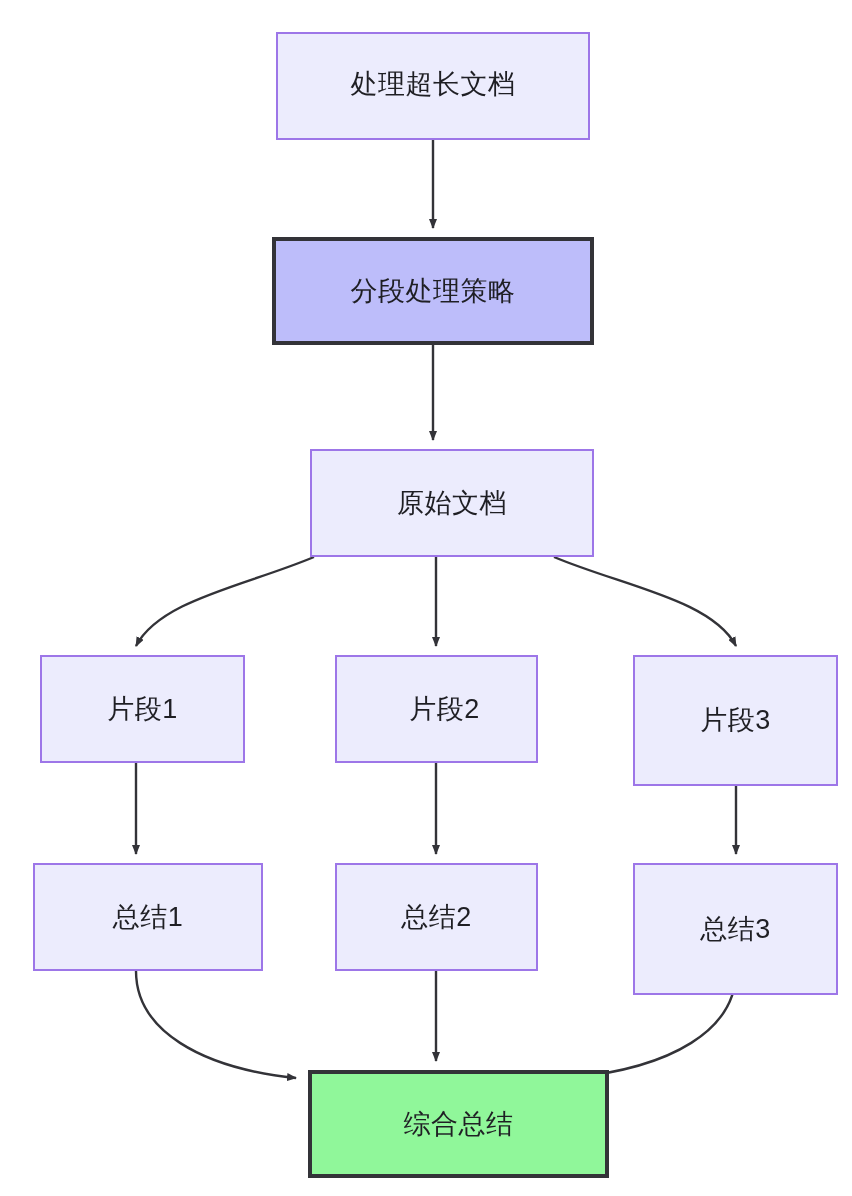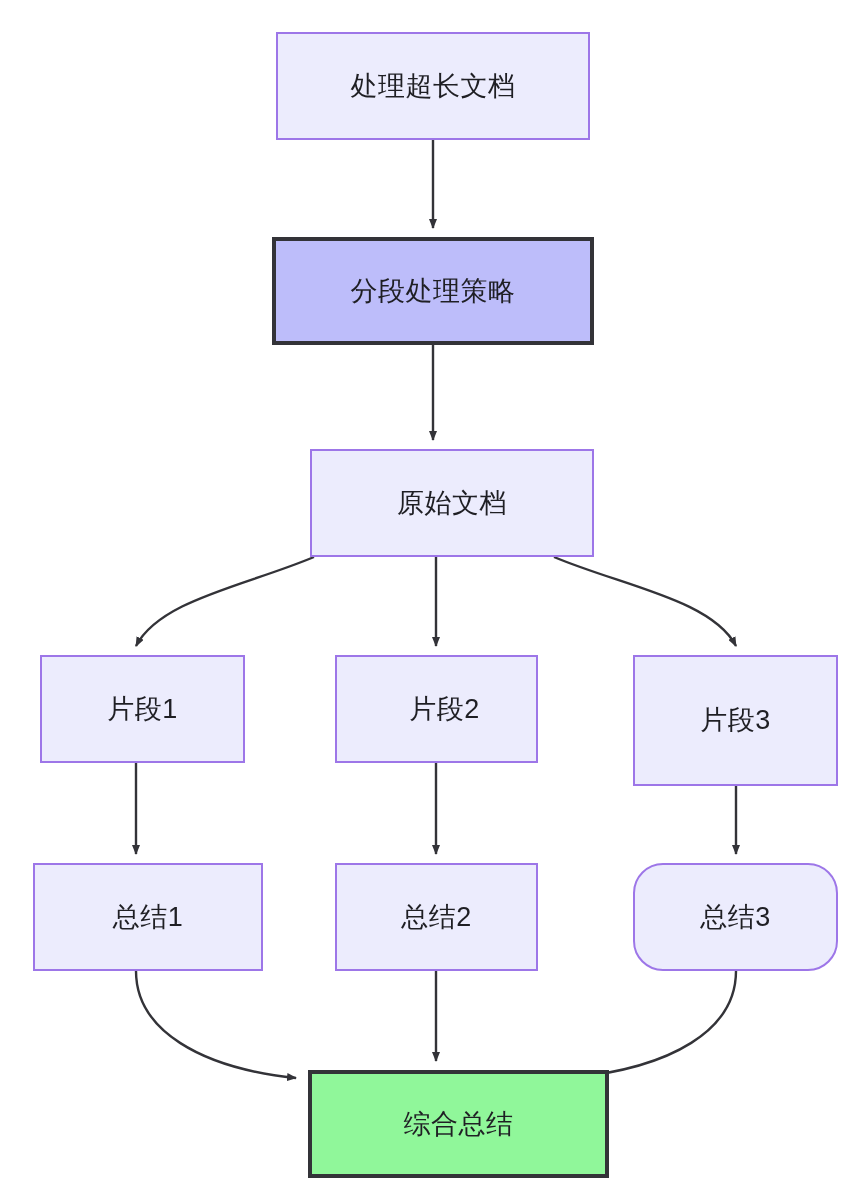--- a/index.html
+++ b/index.html
@@ -51,29 +51,29 @@
   .node.violet-strong {
     background: #bdbdfa;
     border: 4px solid #333338;
   }
   .node.green-strong {
     background: #90f79a;
     border: 4px solid #333338;
   }
 
   
-  #node-long-doc     { left: 276px; top: 32px;   width: 314px; height: 108px; }
+  #node-long-doc     { left: 276px; top: 32px;   width: 314px; height: 108px; font-family: Liberation Mono, monospace; }
   #node-strategy     { left: 272px; top: 237px;  width: 322px; height: 108px; }
   #node-source-doc   { left: 310px; top: 449px;  width: 284px; height: 108px; }
   #node-chunk-1      { left: 40px;  top: 655px;  width: 205px; height: 108px; }
   #node-chunk-2      { left: 335px; top: 655px;  width: 203px; height: 108px; padding-left: 16px; }
   #node-chunk-3      { left: 633px; top: 655px;  width: 205px; height: 131px; }
   #node-summary-1    { left: 33px;  top: 863px;  width: 230px; height: 108px; }
   #node-summary-2    { left: 335px; top: 863px;  width: 203px; height: 108px; }
-  #node-summary-3    { left: 633px; top: 863px;  width: 205px; height: 108px; border-radius: 30px; }
+  #node-summary-3    { left: 633px; top: 863px;  width: 205px; height: 132px; }
   #node-final        { left: 308px; top: 1070px; width: 301px; height: 108px; justify-content: center; }
 </style>
 </head>
 <body>
 
 <div id="flow-root">
 
   <svg id="edge-layer" viewBox="0 0 852 1196" width="852" height="1196" xmlns="http://www.w3.org/2000/svg">
     <defs>
       <marker id="arrow" markerWidth="10" markerHeight="8" refX="9" refY="4" orient="auto" markerUnits="userSpaceOnUse">

